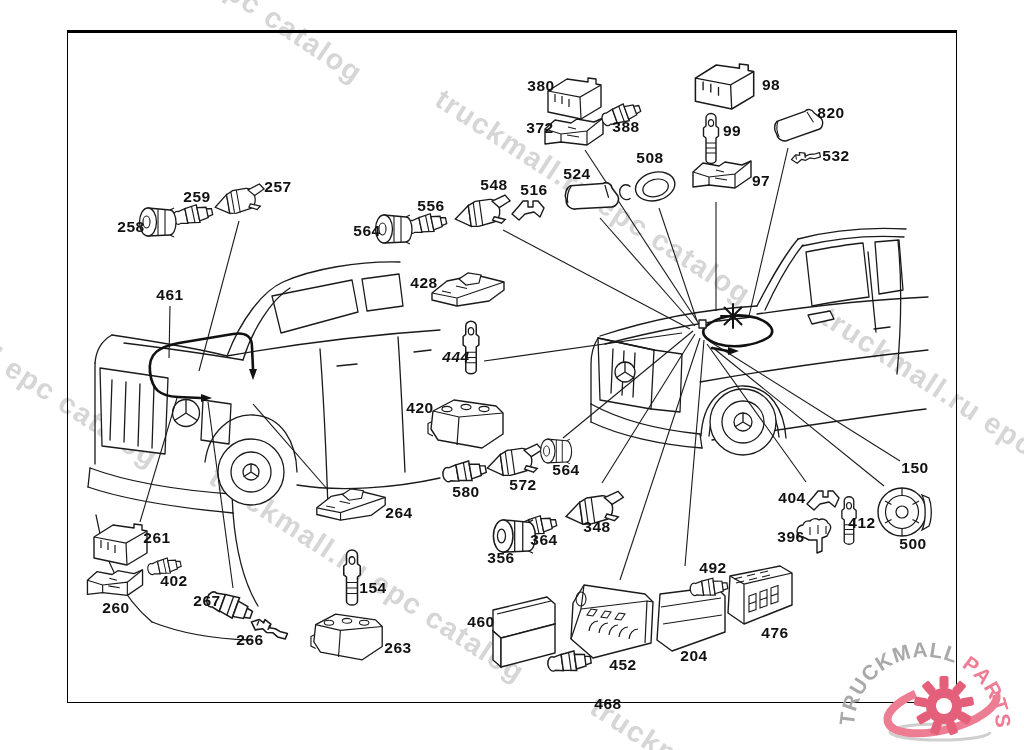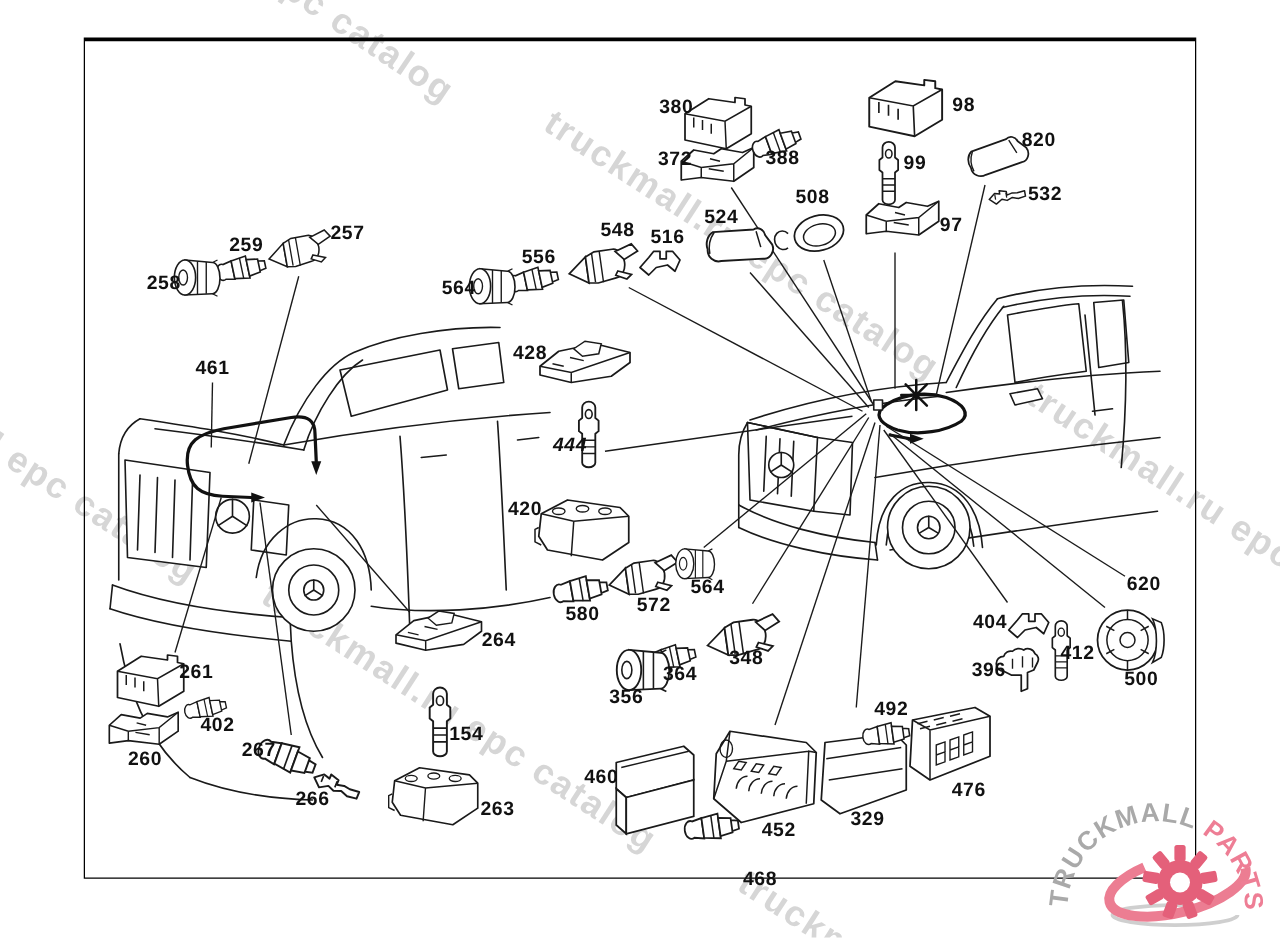--- a/index.html
+++ b/index.html
@@ -316,28 +316,28 @@
     <div class="part-label" style="left: 157px; top: 538px;">261</div>
     <div class="part-label" style="left: 174px; top: 581px;">402</div>
     <div class="part-label" style="left: 116px; top: 608px;">260</div>
     <div class="part-label" style="left: 207px; top: 601px;">267</div>
     <div class="part-label" style="left: 250px; top: 640px;">266</div>
     <div class="part-label" style="left: 373px; top: 588px;">154</div>
     <div class="part-label" style="left: 398px; top: 648px;">263</div>
     <div class="part-label" style="left: 481px; top: 622px;">460</div>
     <div class="part-label" style="left: 608px; top: 672px; margin-top: 32px;">468</div>
     <div class="part-label" style="left: 623px; top: 665px;">452</div>
-    <div class="part-label" style="left: 694px; top: 656px;">329</div>
+    <div class="part-label" style="left: 694px; top: 656px;">204</div>
     <div class="part-label" style="left: 713px; top: 568px;">492</div>
     <div class="part-label" style="left: 775px; top: 633px;">476</div>
     <div class="part-label" style="left: 792px; top: 498px;">404</div>
     <div class="part-label" style="left: 791px; top: 537px;">396</div>
     <div class="part-label" style="left: 862px; top: 523px;">412</div>
     <div class="part-label" style="left: 913px; top: 544px;">500</div>
-    <div class="part-label" style="left: 915px; top: 468px;">620</div>
+    <div class="part-label" style="left: 915px; top: 468px;">150</div>
   </div>
 
 <svg class="logo-svg" width="184" height="112" viewBox="0 0 184 112" xmlns="http://www.w3.org/2000/svg" xmlns:xlink="http://www.w3.org/1999/xlink">
   <defs>
     <path id="logo-arc" d="M 16,88 A 71,71 0 0 1 158,92" fill="none"></path>
   </defs>
   <ellipse cx="102" cy="94" rx="50" ry="8" fill="none" stroke="#cfcfcf" stroke-width="3" stroke-dasharray="180 80"></ellipse>
   <g>
     <ellipse cx="104" cy="70" rx="56" ry="22" fill="none" stroke="#ec7d92" stroke-width="8" stroke-dasharray="170 110" transform="rotate(-14 104 70)"></ellipse>
     <g fill="#e4607a">

